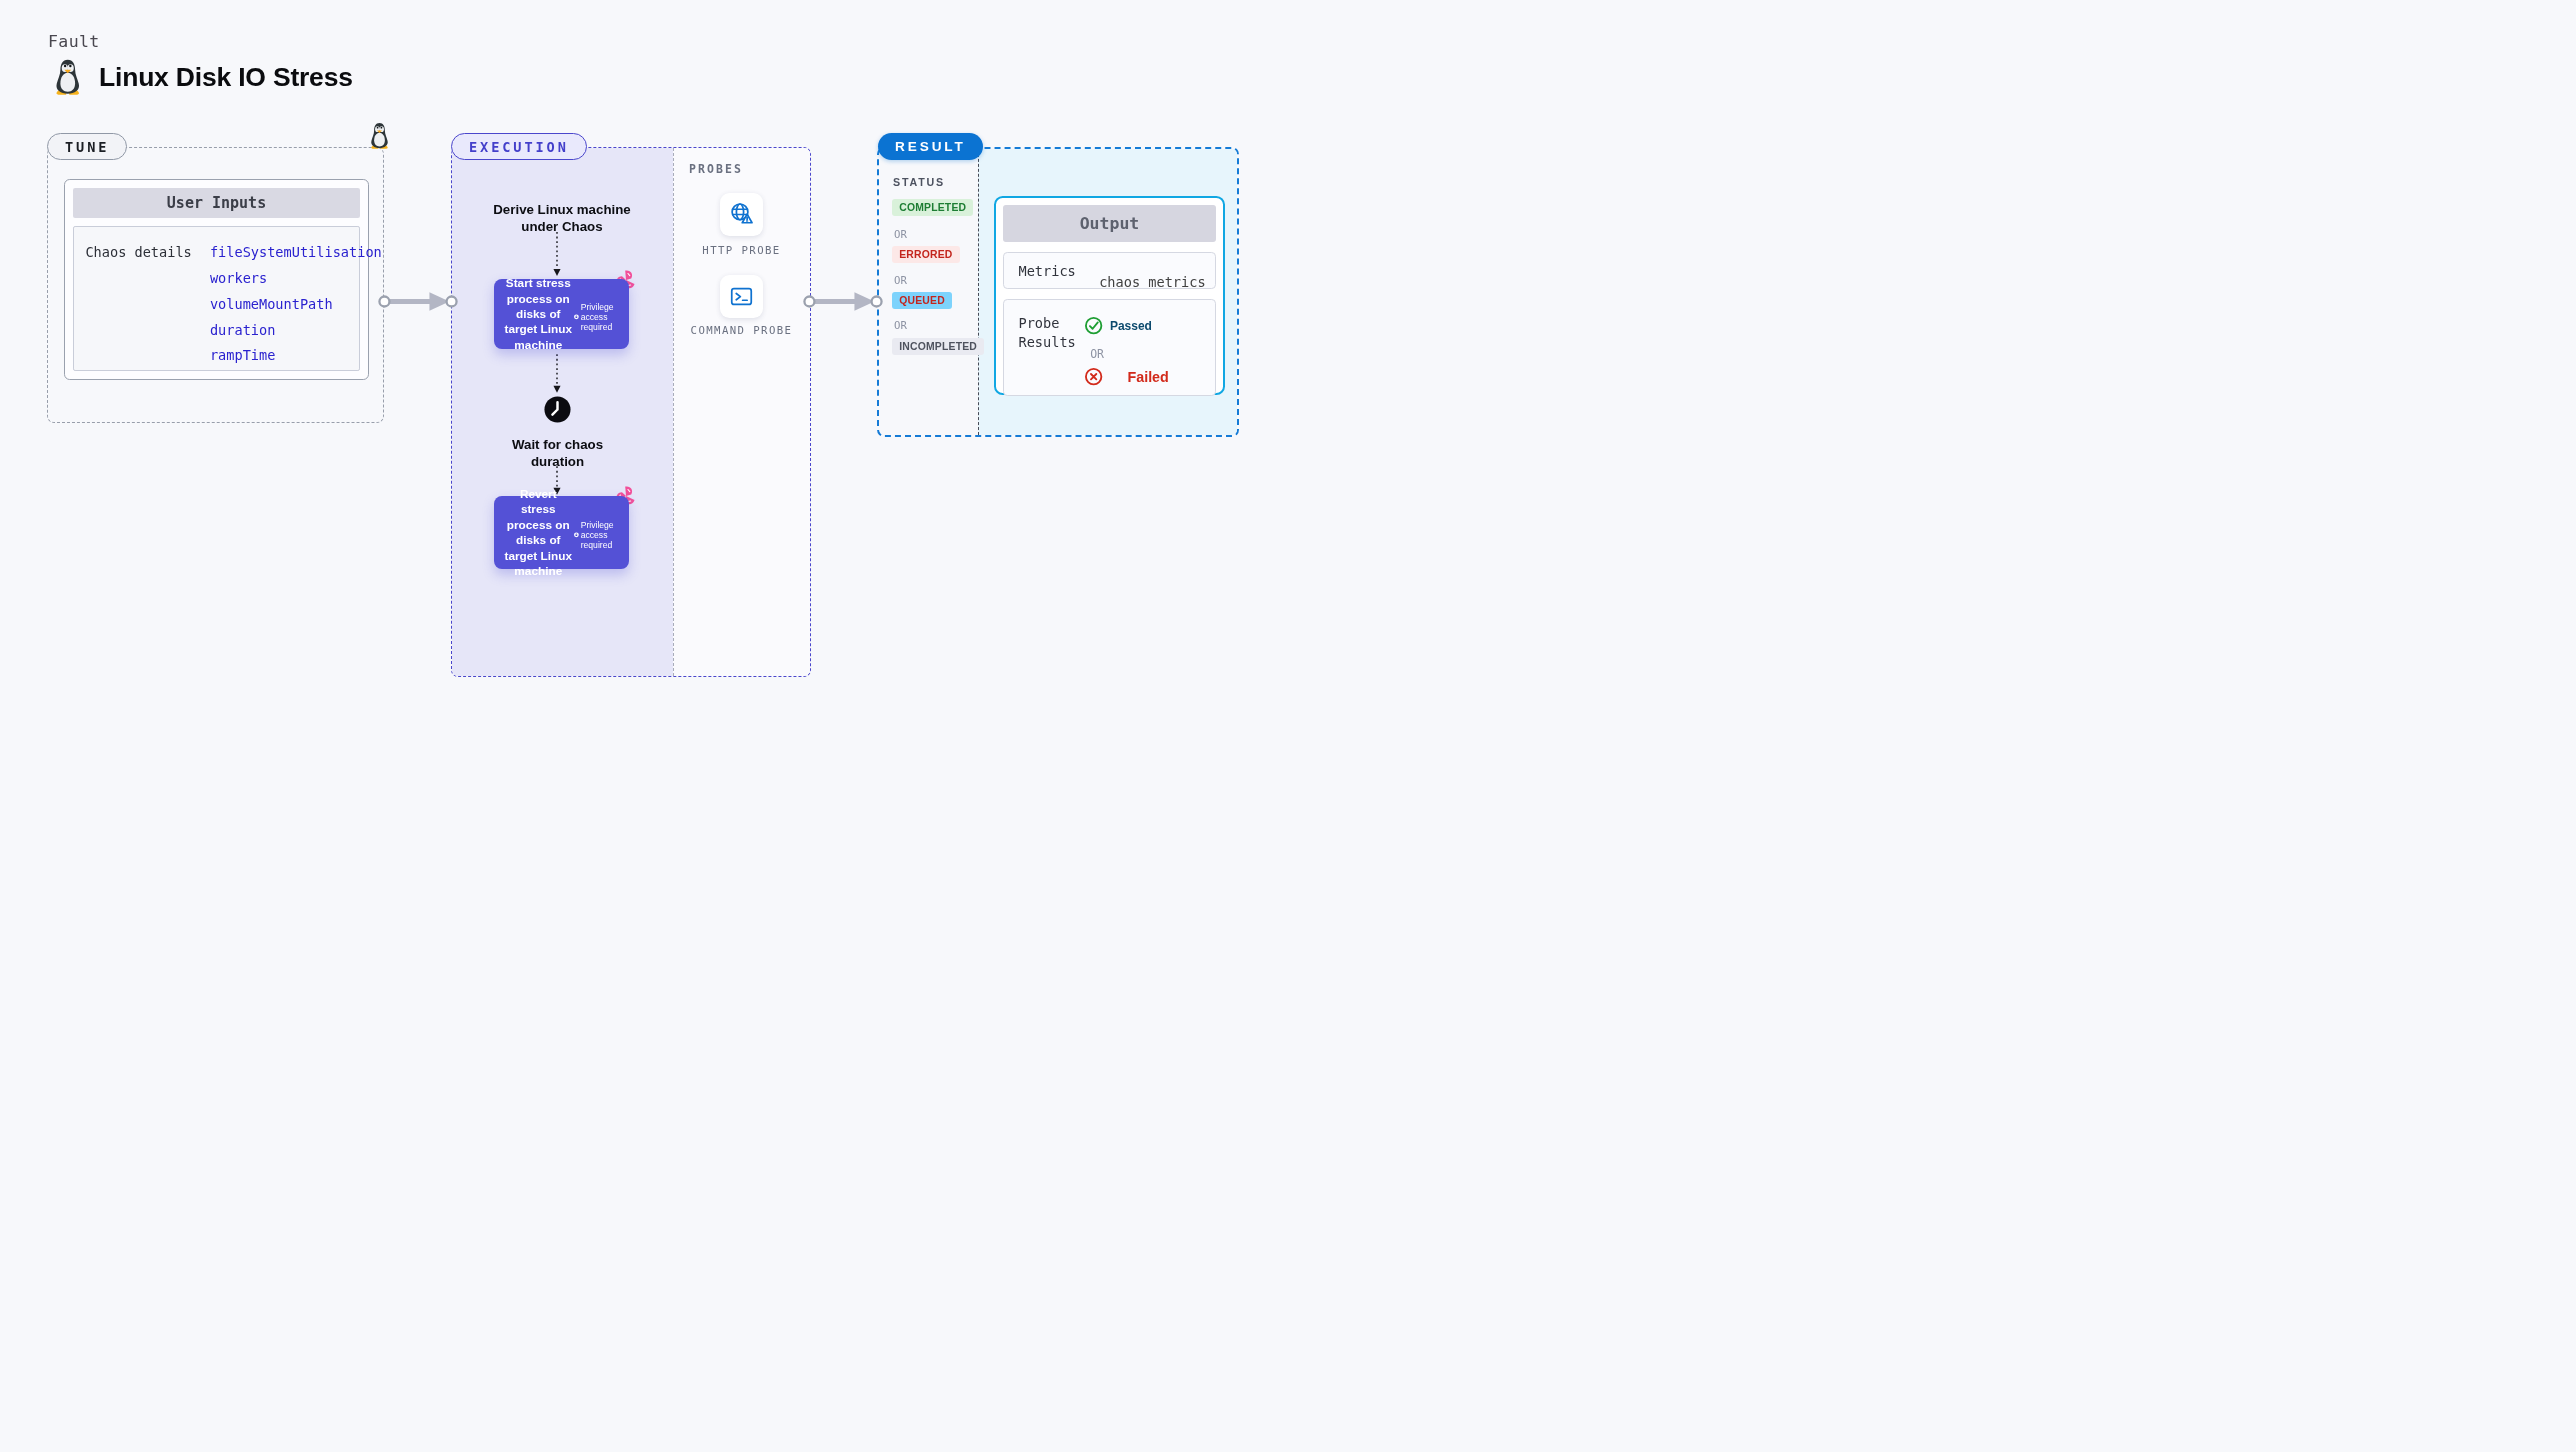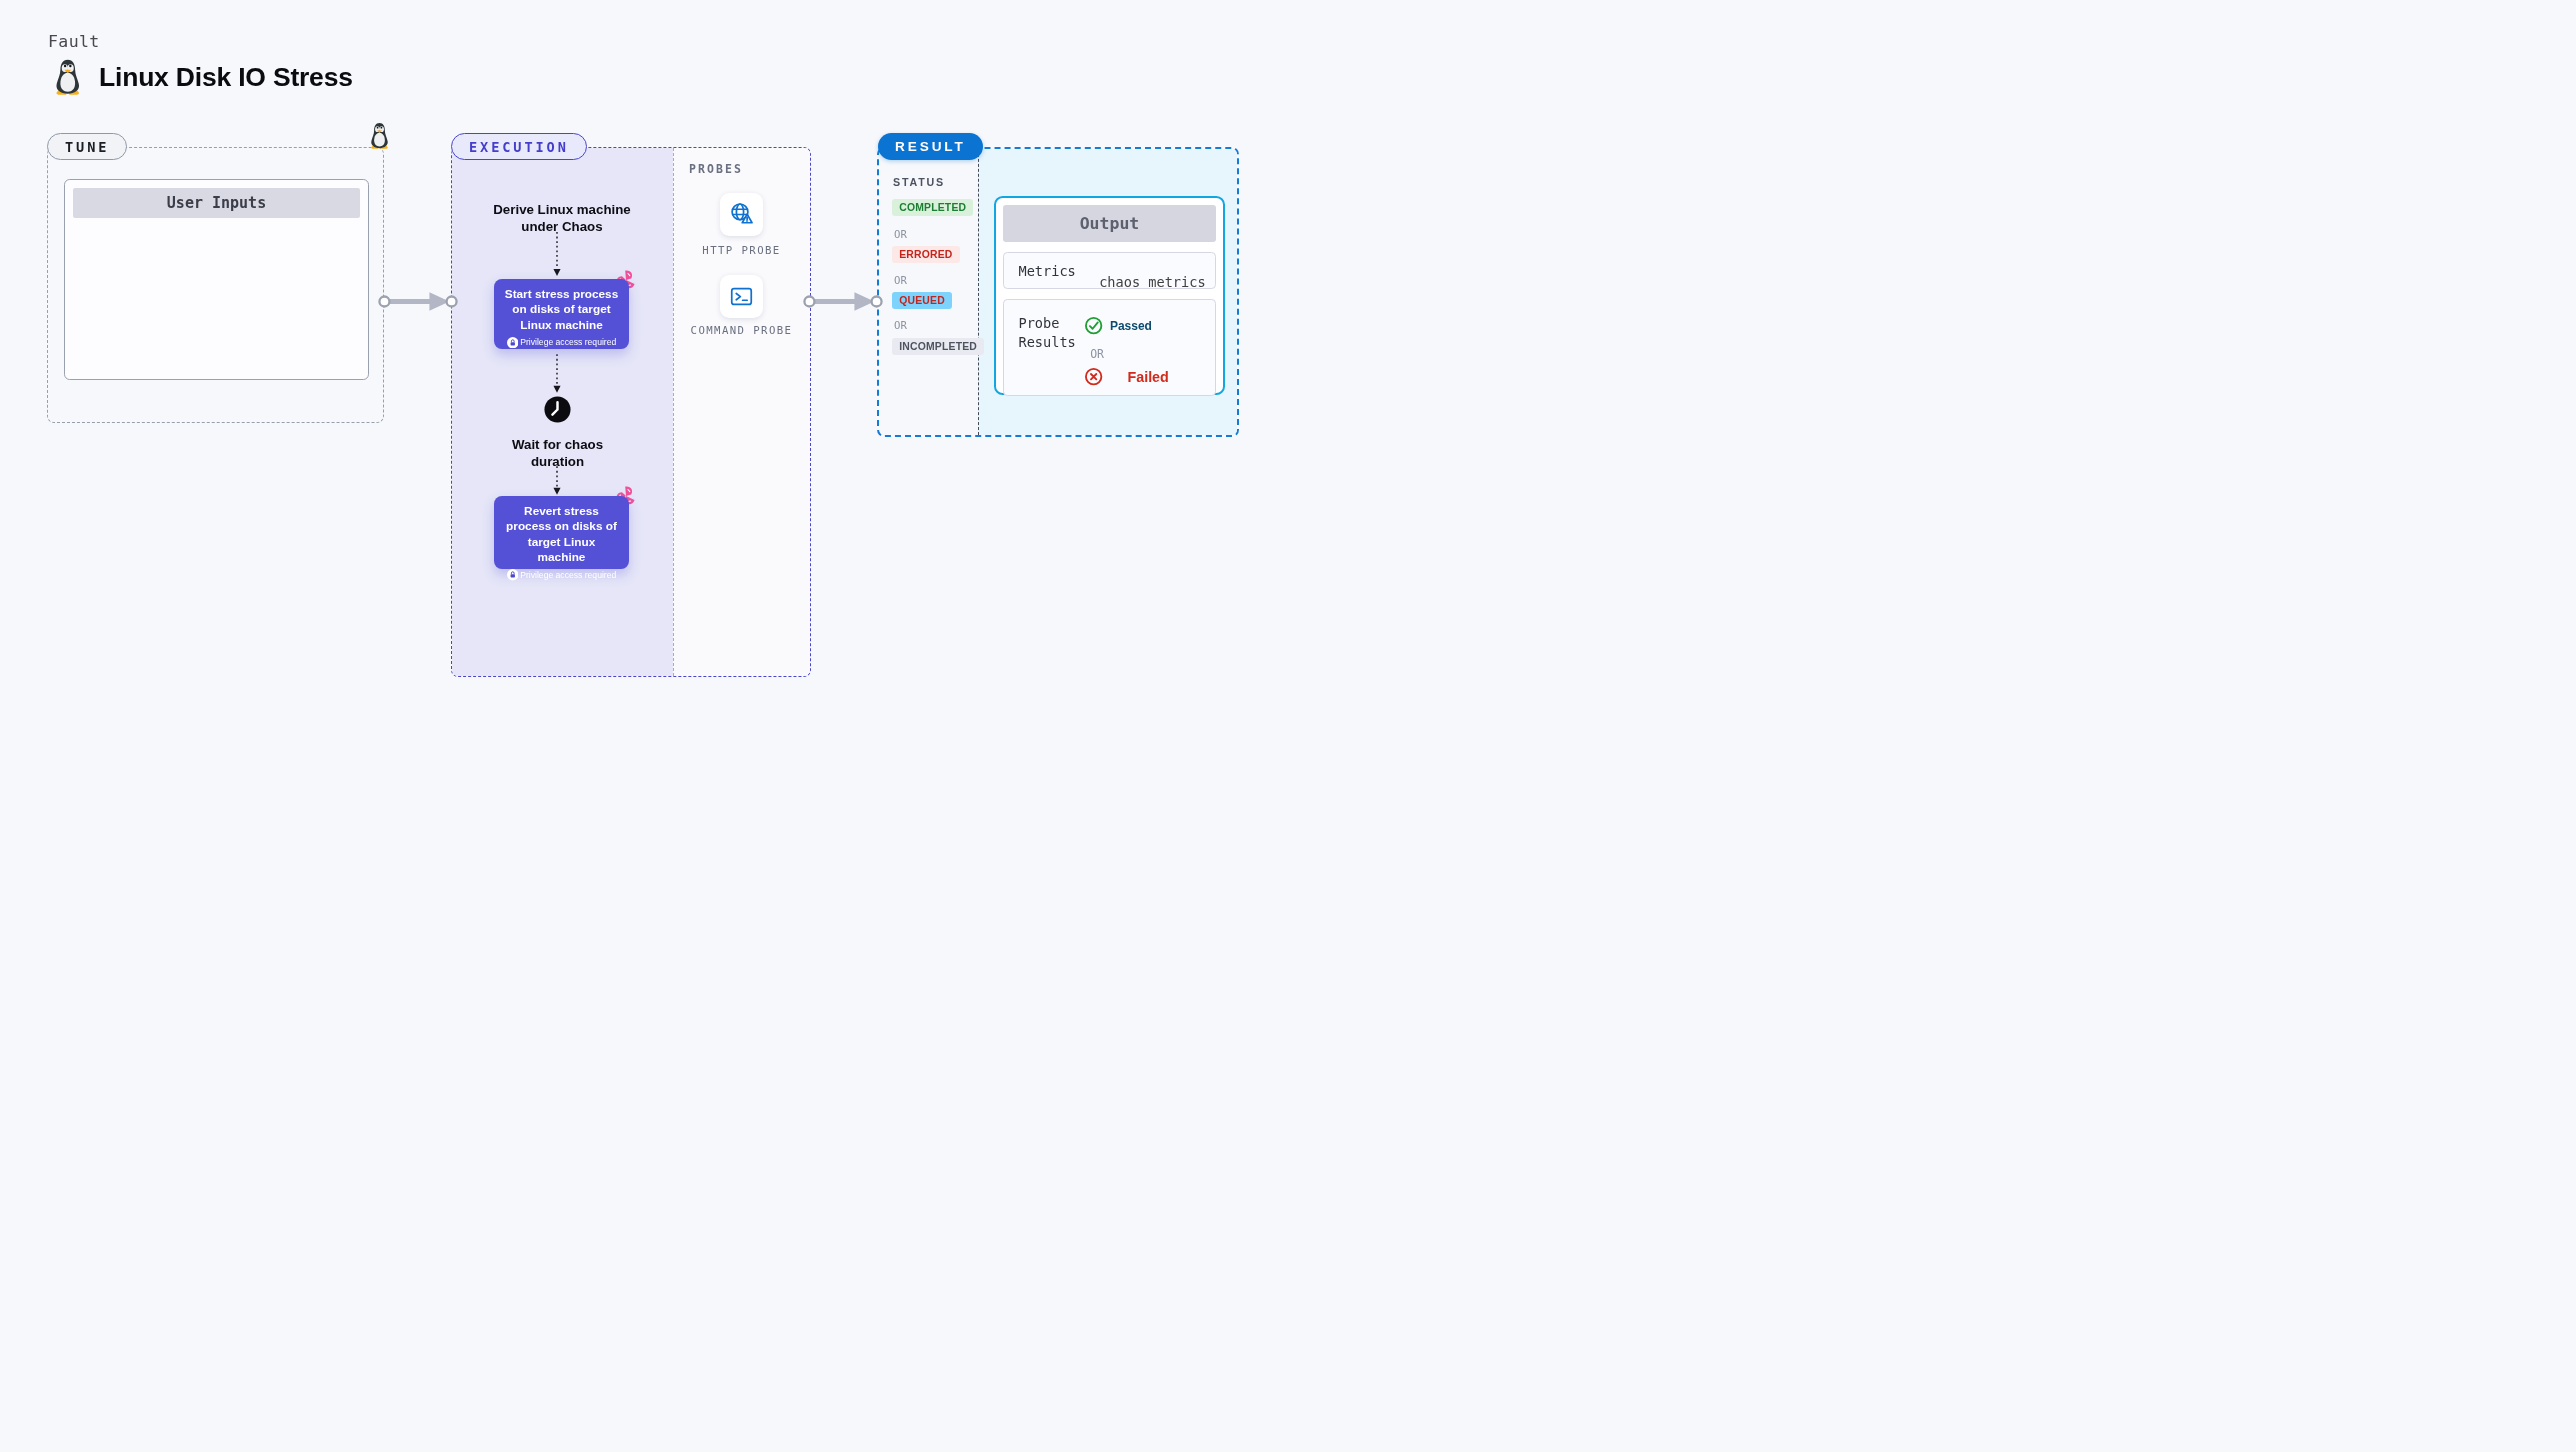--- a/index.html
+++ b/index.html
@@ -49,21 +49,21 @@
   .ui-row-label { position:absolute; left:11.5px; top:17px; font-family:"DejaVu Sans Mono",monospace;
                   font-size:13.6px; color:#2c2f37; }
   .ui-value { position:absolute; left:136px; font-family:"DejaVu Sans Mono",monospace;
               font-size:13.6px; color:#2a22cf; }
 
   
   .flow-heading { position:absolute; text-align:center; font-weight:bold; font-size:13.3px;
                   line-height:17px; color:#0c0d12; z-index:3;margin-top:8px; }
   .node { position:absolute; width:135px; background:#5451d6; border-radius:7.9px; z-index:3;
           box-shadow:0 5.7px 11.5px rgba(84,81,214,.28); padding:7.9px 8.6px 6.4px; display:flex;
-          flex-direction:column; align-items:center; }
+          flex-direction:row; align-items:center; }
   .node-text { color:#fff; font-weight:bold; font-size:11.8px; line-height:15.4px; text-align:center; }
   .lock-row { display:flex; align-items:center; gap:2px; margin-top:3.6px; }
   .lock-row span { color:#fff; font-size:8.6px; }
   .pinwheel { position:absolute; width:24px; height:24px; z-index:2; }
   .dot-arrow { position:absolute; z-index:2; }
   .clock-icon { position:absolute; left:543px; top:395px; width:29px; height:29px; z-index:3; }
 
   
   .probes-label { position:absolute; left:689px; top:162px; font-family:"DejaVu Sans Mono",monospace;
                   font-size:11.5px; font-weight:bold; letter-spacing:2.1px; color:#6a7080; z-index:3; }
@@ -136,20 +136,28 @@
     <path d="M30 27 C21 27 16 37 16 47 C16 58 22 63 30 63 C38 63 44 58 44 47 C44 37 39 27 30 27 Z" fill="#eef0f2"></path>
     <ellipse cx="24.5" cy="18" rx="6" ry="7.5" fill="#eef0f2"></ellipse>
     <ellipse cx="35.5" cy="18" rx="6" ry="7.5" fill="#eef0f2"></ellipse>
     <circle cx="25" cy="14" r="2.3" fill="#15181b"></circle>
     <circle cx="35" cy="14" r="2.3" fill="#15181b"></circle>
     <path d="M23.5 21 L36.5 21 L30 28 Z" fill="#f6a81d"></path>
   </svg>
 
   <div class="ui-card">
     <div class="ui-header">User Inputs</div>
+    <div class="ui-body">
+      <div class="ui-row-label">Chaos details</div>
+      <div class="ui-value" style="top:17px">fileSystemUtilisation</div>
+      <div class="ui-value" style="top:43px">workers</div>
+      <div class="ui-value" style="top:69px">volumeMountPath</div>
+      <div class="ui-value" style="top:95px">duration</div>
+      <div class="ui-value" style="top:120px">rampTime</div>
+    </div>
   </div>
 
   <svg class="h-arrow" style="left:378px; top:287px" width="80" height="29" viewBox="0 0 112 40">
     <line x1="16" y1="20" x2="74" y2="20" stroke="#b3b6c4" stroke-width="7"></line>
     <polygon points="72,7 72,33 100,20" fill="#b3b6c4"></polygon>
     <circle cx="9" cy="20" r="7" fill="#fff" stroke="#9ba1ae" stroke-width="3.2"></circle>
     <circle cx="103" cy="20" r="7" fill="#fff" stroke="#9ba1ae" stroke-width="3.2"></circle>
   </svg>
 
   <div class="dashed-box box-exec">

